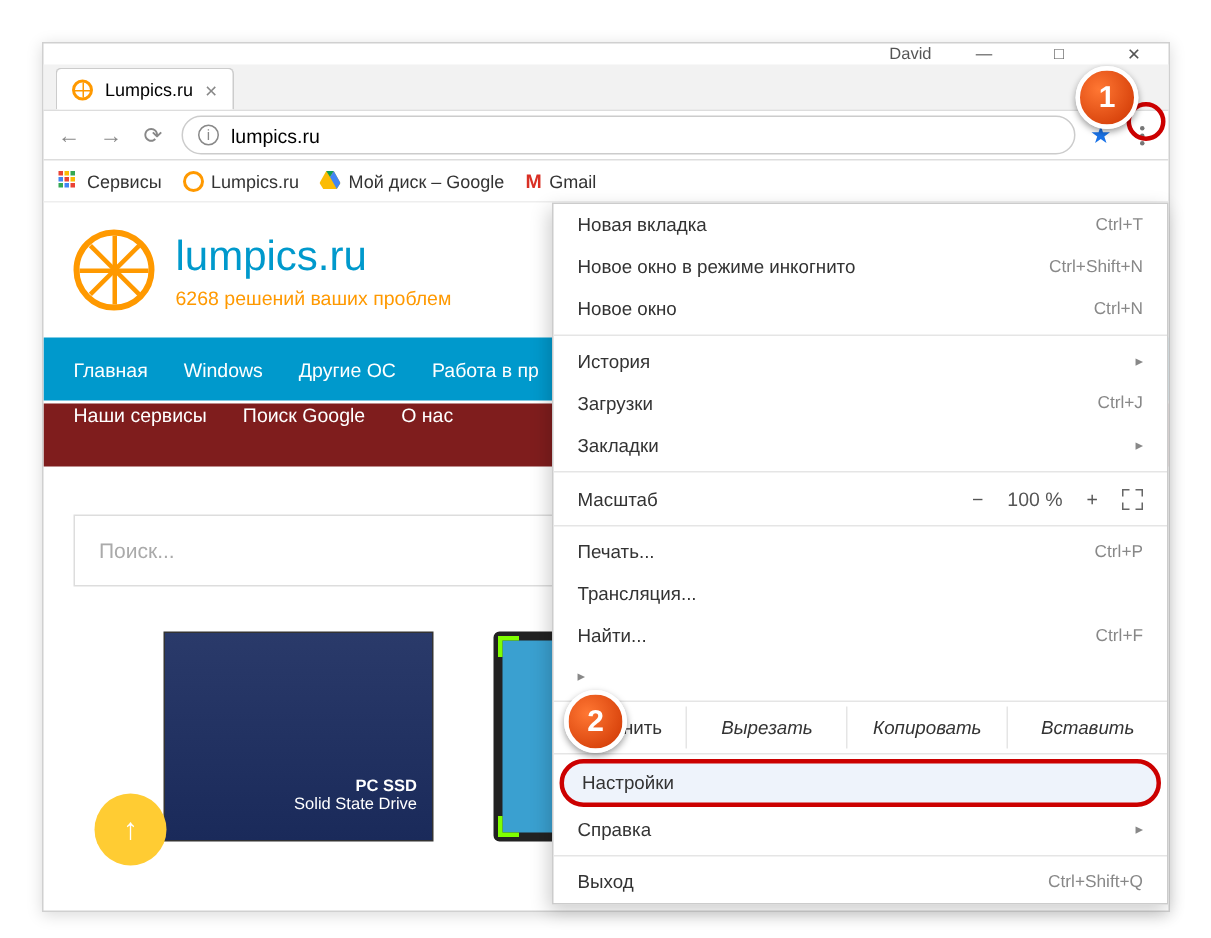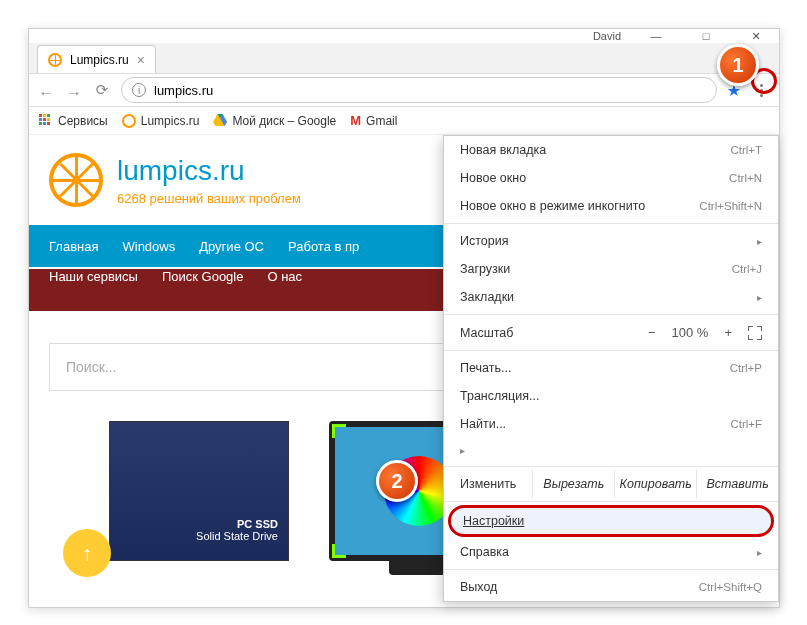--- a/index.html
+++ b/index.html
@@ -62,23 +62,23 @@
 .monitor::after { content:""; position:absolute; bottom:-20px; left:50%; transform:translateX(-50%); width:60px; height:14px; background:#222; border-radius:0 0 4px 4px; }
 .monitor .wheel { position:absolute; left:50%; top:50%; transform:translate(-50%,-50%); width:70px; height:70px; border-radius:50%; background: conic-gradient(#ff0000,#ff9900,#ffff00,#00ff00,#00ffff,#0000ff,#9900ff,#ff0000); }
 .monitor .corner { position:absolute; width:14px; height:14px; border:3px solid #7fff00; }
 .monitor .c1 { top:-3px; left:-3px; border-right:none; border-bottom:none; }
 .monitor .c2 { top:-3px; right:-3px; border-left:none; border-bottom:none; }
 .monitor .c3 { bottom:-3px; left:-3px; border-right:none; border-top:none; }
 .monitor .c4 { bottom:-3px; right:-3px; border-left:none; border-top:none; }
 
 .fab { position:absolute; left:34px; bottom:30px; width:48px; height:48px; border-radius:50%; background:#ffcc33; display:flex; align-items:center; justify-content:center; color:#fff; font-size:20px; }
 
-.menu { position:absolute; right:0; top:106px; width: 336px; background:#fff; border:1px solid #ccc; box-shadow: -2px 4px 12px rgba(0,0,0,0.2); font-size:12.5px; color:#333; }
+.menu { position:absolute; right:0; top:106px; width: 411px; background:#fff; border:1px solid #ccc; box-shadow: -2px 4px 12px rgba(0,0,0,0.2); font-size:12.5px; color:#333; }
 .menu-item { display:flex; justify-content:space-between; align-items:center; padding: 7px 16px; }
-.menu-item.hl { background:#eef3fb; border:3px solid #cc0000; border-radius: 18px; margin: 1px 4px; padding: 6px 12px; text-decoration: underline; }
+.menu-item.hl { background:#eef3fb; border:3px solid #cc0000; border-radius: 18px; margin: 1px 4px; padding: 6px 12px; }
 .menu-sep { height:1px; background:#e5e5e5; margin: 3px 0; }
 .shortcut { color:#888; font-size:11.5px; }
 .submenu-arrow { color:#888; font-size:10px; }
 .zoom-row { display:flex; justify-content:space-between; align-items:center; padding: 7px 16px; }
 .zoom-ctl { display:flex; align-items:center; gap: 16px; }
 .zoom-ctl span { color:#555; font-size:13px; }
 .fullscreen-icon { width:14px; height:14px; position:relative; }
 .fullscreen-icon span { position:absolute; width:5px; height:5px; border:1.5px solid #666; }
 .fullscreen-icon .f1{top:0;left:0;border-right:none;border-bottom:none;}
 .fullscreen-icon .f2{top:0;right:0;border-left:none;border-bottom:none;}
@@ -204,26 +204,26 @@
     </div>
     <div class="fab">↑</div>
   </div>
 
   <div class="menu">
     <div class="menu-item">
         <span>Новая вкладка</span>
         <span class="shortcut">Ctrl+T</span>
       </div>
     <div class="menu-item">
+        <span>Новое окно в режиме инкогнито</span>
+        <span class="shortcut">Ctrl+Shift+N</span>
+      </div>
+    <div class="menu-item">
         <span>Новое окно</span>
         <span class="shortcut">Ctrl+N</span>
-      </div>
-    <div class="menu-item">
-        <span>Новое окно в режиме инкогнито</span>
-        <span class="shortcut">Ctrl+Shift+N</span>
       </div>
     <div class="menu-sep"></div>
     <div class="menu-item">
         <span>История</span>
         <span class="submenu-arrow">▸</span>
       </div>
     <div class="menu-item">
         <span>Загрузки</span>
         <span class="shortcut">Ctrl+J</span>
       </div>

